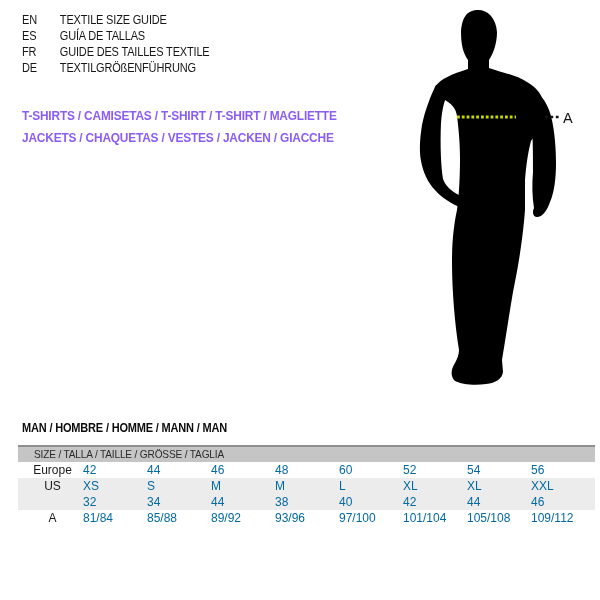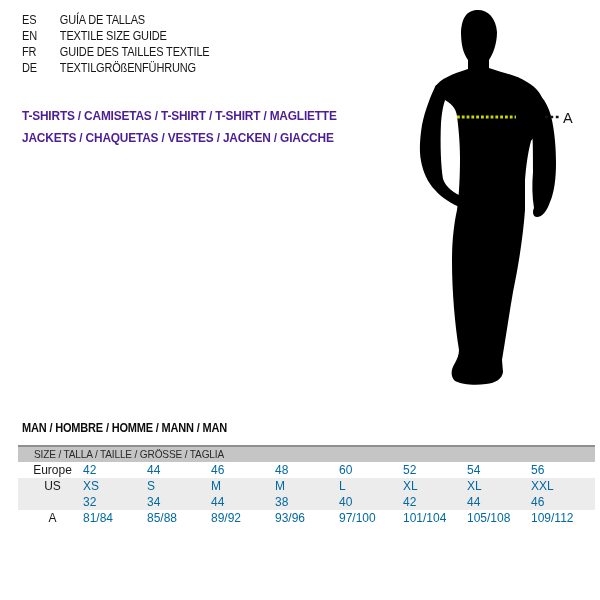--- a/index.html
+++ b/index.html
@@ -9,21 +9,21 @@
   }
   .cond{display:inline-block;transform:scaleX(0.88);transform-origin:0 50%;white-space:nowrap;}
 
   
   .lang-list{position:absolute;left:22px;top:12px;}
   .lang-row{height:16px;line-height:16px;font-size:12.5px;font-weight:500;letter-spacing:-0.2px;color:#161616;}
   .lang-code{display:inline-block;width:43px;}
 
   
   .product-lines{position:absolute;left:22px;top:105px;}
-  .product-line{height:22px;line-height:22px;font-size:13.5px;font-weight:700;letter-spacing:-0.2px;color:#4c1d95;}
+  .product-line{height:22px;line-height:22px;font-size:13.5px;font-weight:700;letter-spacing:-0.2px;color:#8b5cf6;}
 
   
   .figure-svg{position:absolute;left:390px;top:0;width:210px;height:400px;}
 
   
   .section-title{position:absolute;left:22px;top:420px;height:16px;line-height:16px;
     font-size:12.5px;font-weight:700;letter-spacing:-0.2px;color:#0d0d0d;}
 
   
   .size-table{position:absolute;left:18px;top:445px;width:577px;font-size:12px;}
@@ -42,22 +42,22 @@
     font-size:12.5px;color:#0d0d0d;}
   .fn-prefix{font-weight:700;}
   .fn-text{font-weight:700;}
 </style>
 </head>
 <body>
 
 <div class="page">
 
   <div class="lang-list">
+    <div class="lang-row"><span class="cond"><span class="lang-code">EN</span><span>TEXTILE SIZE GUIDE</span></span></div>
     <div class="lang-row"><span class="cond"><span class="lang-code">ES</span><span>GUÍA DE TALLAS</span></span></div>
-    <div class="lang-row"><span class="cond"><span class="lang-code">EN</span><span>TEXTILE SIZE GUIDE</span></span></div>
     <div class="lang-row"><span class="cond"><span class="lang-code">FR</span><span>GUIDE DES TAILLES TEXTILE</span></span></div>
     <div class="lang-row"><span class="cond"><span class="lang-code">DE</span><span>TEXTILGRÖßENFÜHRUNG</span></span></div>
   </div>
 
   <div class="product-lines">
     <div class="product-line"><span class="cond">T-SHIRTS / CAMISETAS / T-SHIRT / T-SHIRT / MAGLIETTE</span></div>
     <div class="product-line"><span class="cond">JACKETS / CHAQUETAS / VESTES / JACKEN / GIACCHE</span></div>
   </div>
 
   <svg class="figure-svg" viewBox="0 0 210 400" aria-hidden="true">

